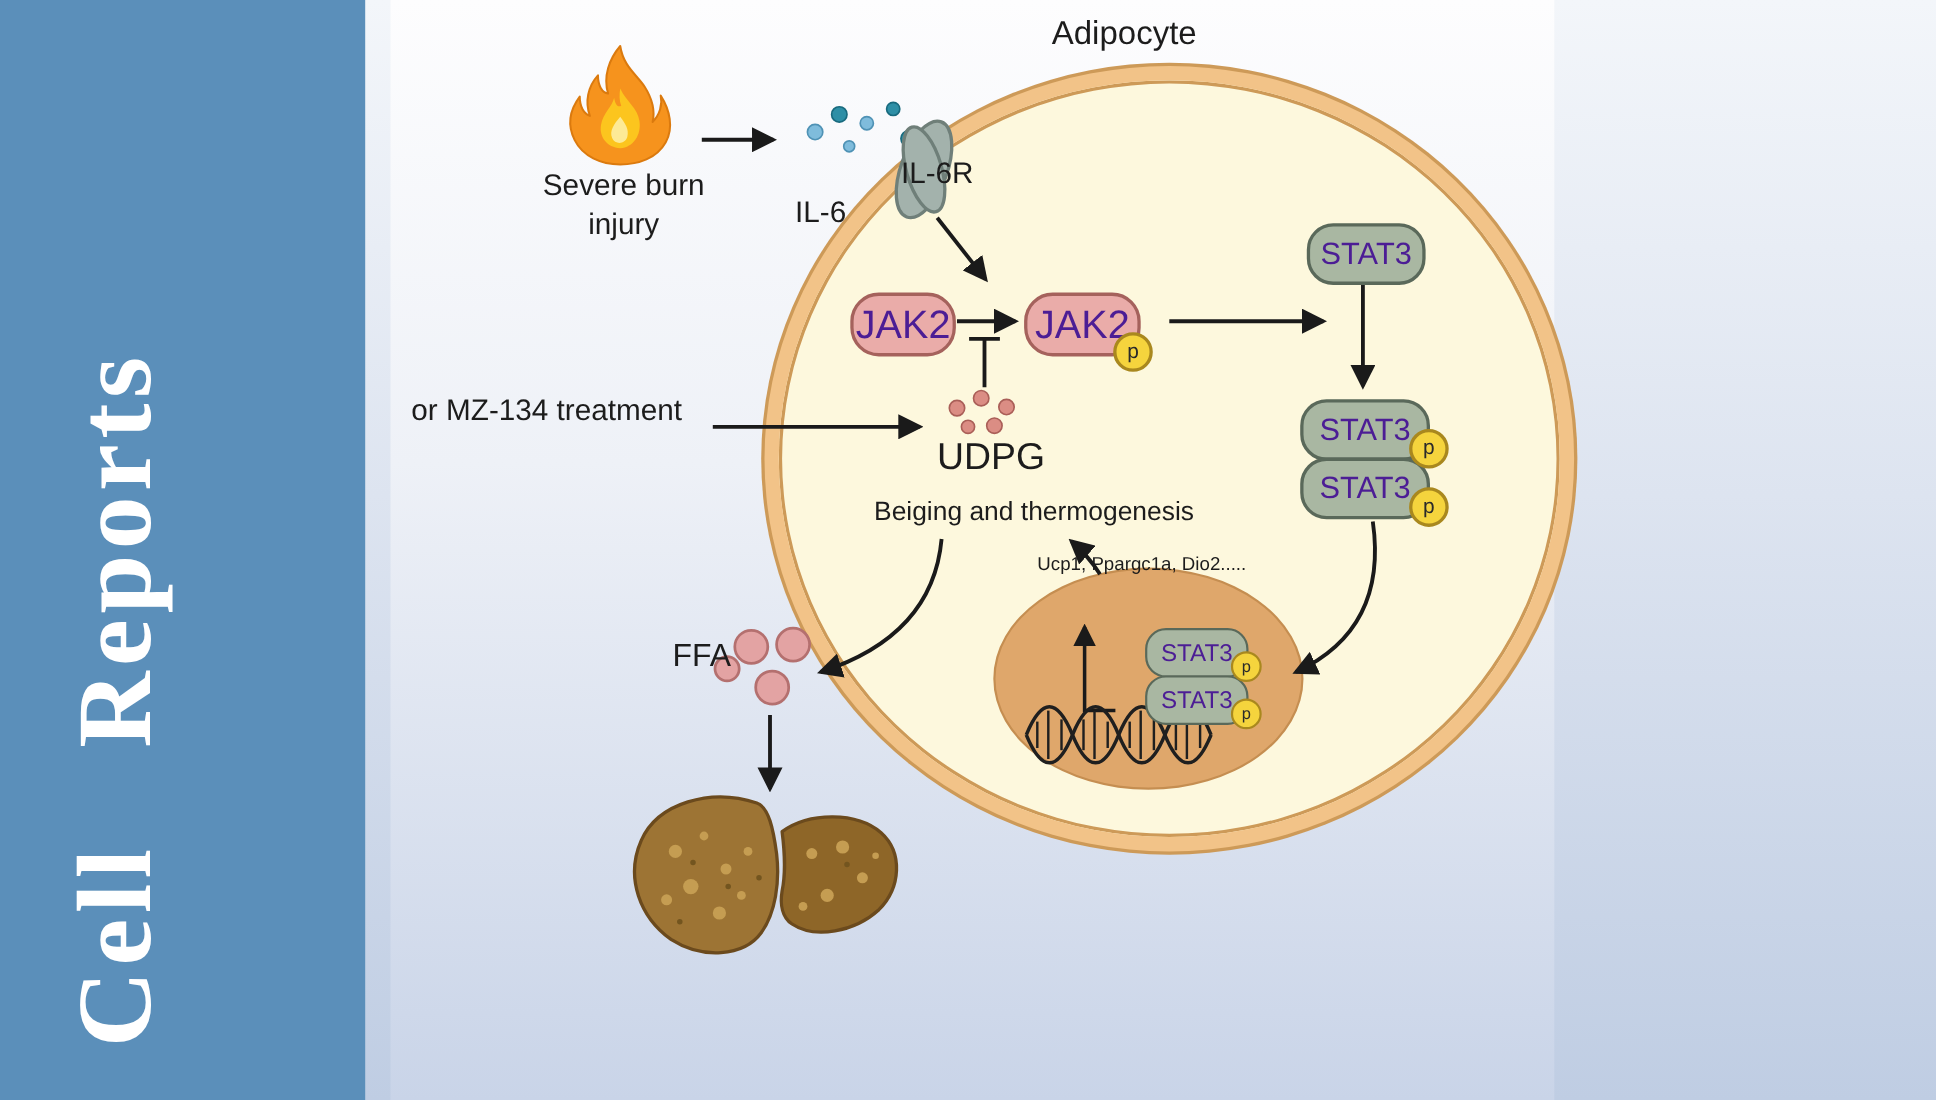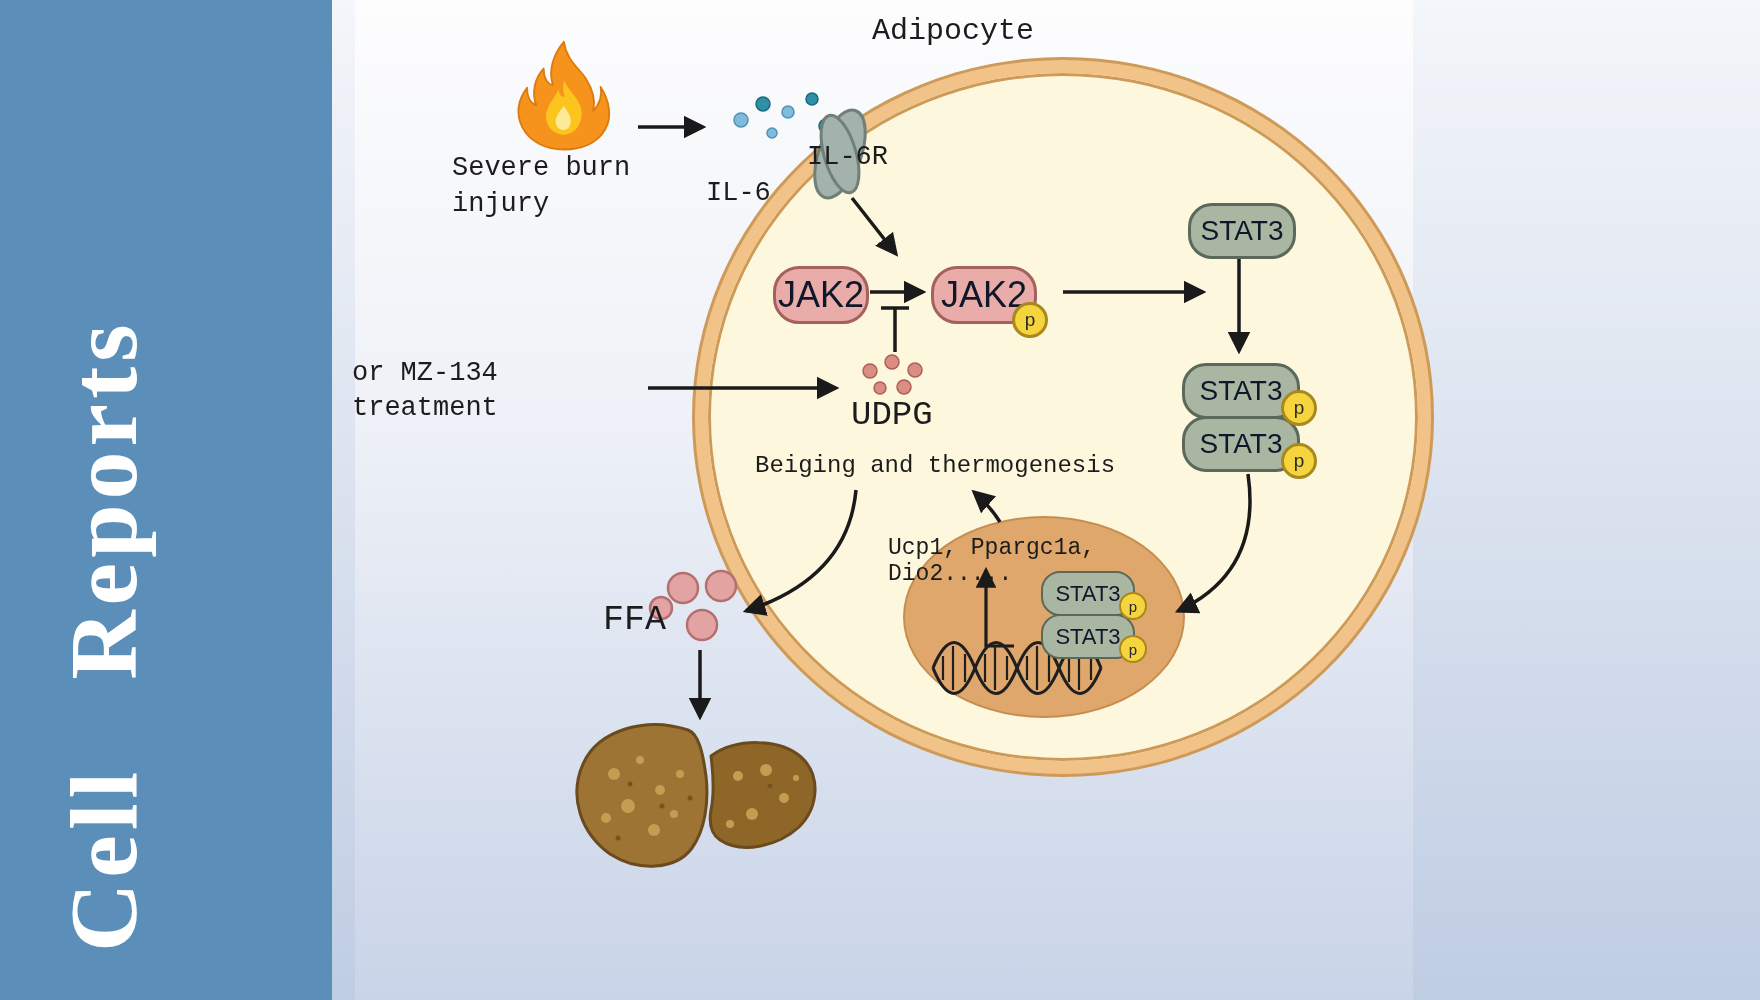--- a/index.html
+++ b/index.html
@@ -11,23 +11,23 @@
   .sidebar{position:absolute;left:0;top:0;width:332px;height:1000px;background:#5b8fba;z-index:1;}
   .journal-name{position:absolute;left:48px;top:952px;transform:rotate(-90deg);transform-origin:0 0;
         font-family:"Liberation Serif",serif;font-weight:bold;font-size:96px;color:#ffffff;
         letter-spacing:5px;white-space:pre;}
   .cell-body{position:absolute;left:695px;top:60px;width:710px;height:688px;border-radius:50%;
         background:#fdf8dd;border:13px solid #f2c388;
         box-shadow:0 0 0 3px #cd9a58, inset 0 0 0 3px #cd9a58;z-index:1;}
   .nucleus{position:absolute;left:903px;top:516px;width:278px;height:198px;border-radius:50%;
         background:#dfa76b;border:2px solid #c58e51;z-index:2;}
   svg.overlay{position:absolute;left:0;top:0;z-index:3;pointer-events:none;}
-  .label{position:absolute;color:#1c1c1c;z-index:4;font-family:Liberation Mono, monospace;}
+  .label{position:absolute;color:#1c1c1c;text-align:center;z-index:4;}
   .molecule{position:absolute;display:flex;align-items:center;justify-content:center;
-        color:#0f172a;z-index:4;}
+        color:#4c1d95;z-index:4;}
   .jak2{background:#eaaca9;border:3px solid #a5625c;border-radius:26px;font-size:36px;}
   .stat3{background:#a9b7a2;border:3px solid #5a695a;border-radius:24px;font-size:28px;}
   .stat3.small{font-size:22px;border-radius:19px;border-width:2.5px;}
   .p-badge{position:absolute;display:flex;align-items:center;justify-content:center;
         background:#f5d43d;border:3px solid #a9881e;border-radius:50%;color:#2a2a2a;z-index:5;}
   .p-big{width:30px;height:30px;font-size:19px;}
   .p-small{width:24px;height:24px;font-size:15px;border-width:2.5px;}
   .two-line span{display:block;}
 </style>
 </head>
@@ -155,22 +155,22 @@
 
   <div class="label" style="left:706px;top:142px;width:80px;font-size:27px;margin-top:36px;">IL-6</div>
   <div class="label" style="left:807px;top:142px;width:90px;font-size:27px;">IL-6R</div>
 
   <div class="label two-line" style="left:352px;top:356px;width:290px;font-size:27px;line-height:35px;">
     <span>or MZ-134 treatment</span>
   </div>
 
   <div class="label" style="left:851px;top:396px;width:100px;font-size:34px;">UDPG</div>
   <div class="label" style="left:755px;top:452px;width:370px;font-size:24px;">Beiging and thermogenesis</div>
-  <div class="label" style="left:888px;top:535px;width:300px;font-size:23px;">Ucp1, Ppargc1a, Dio2.....</div>
-  <div class="label" style="left:603px;top:600px;width:70px;font-size:35px;">FFA</div>
+  <div class="label" style="left:888px;top:503px;width:300px;font-size:17px;">Ucp1, Ppargc1a, Dio2.....</div>
+  <div class="label" style="left:603px;top:580px;width:70px;font-size:29px;">FFA</div>
 
   <div class="molecule jak2" style="left:773px;top:266px;width:90px;height:52px;">JAK2</div>
   <div class="molecule jak2" style="left:931px;top:266px;width:100px;height:52px;">JAK2</div>
   <div class="p-badge p-big" style="left:1012px;top:302px;">p</div>
 
   <div class="molecule stat3" style="left:1188px;top:203px;width:102px;height:50px;">STAT3</div>
 
   <div class="molecule stat3" style="left:1182px;top:363px;width:112px;height:50px;">STAT3</div>
   <div class="p-badge p-big" style="left:1281px;top:390px;">p</div>
   <div class="molecule stat3" style="left:1182px;top:416px;width:112px;height:50px;">STAT3</div>

